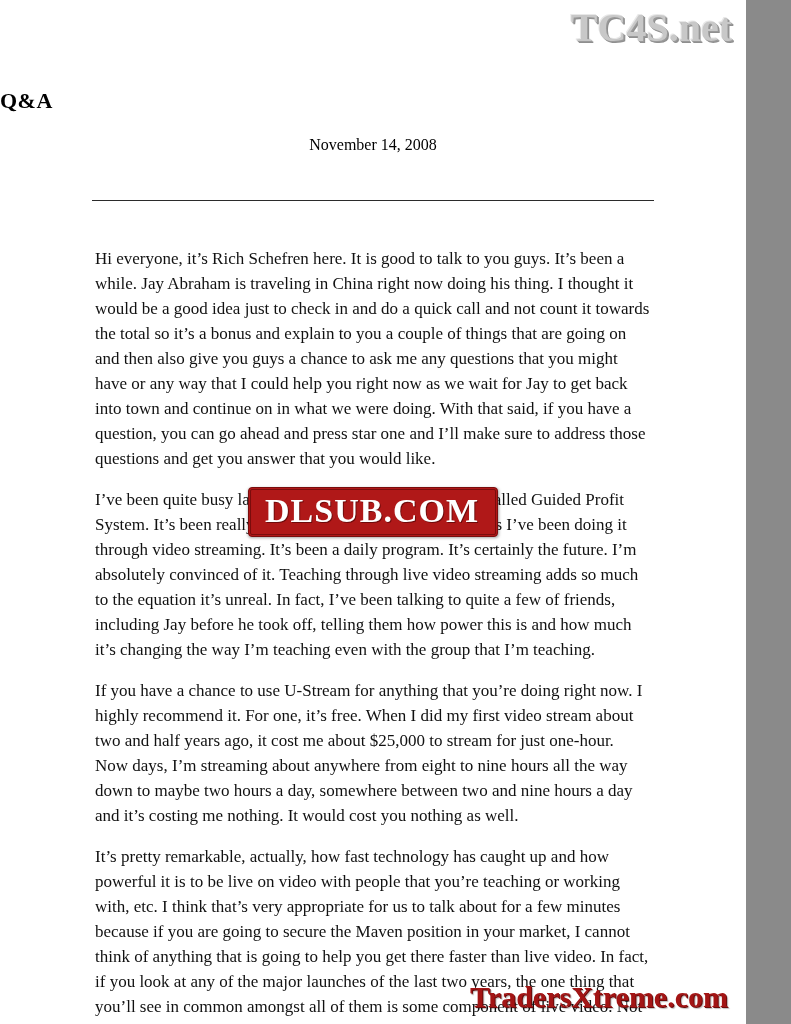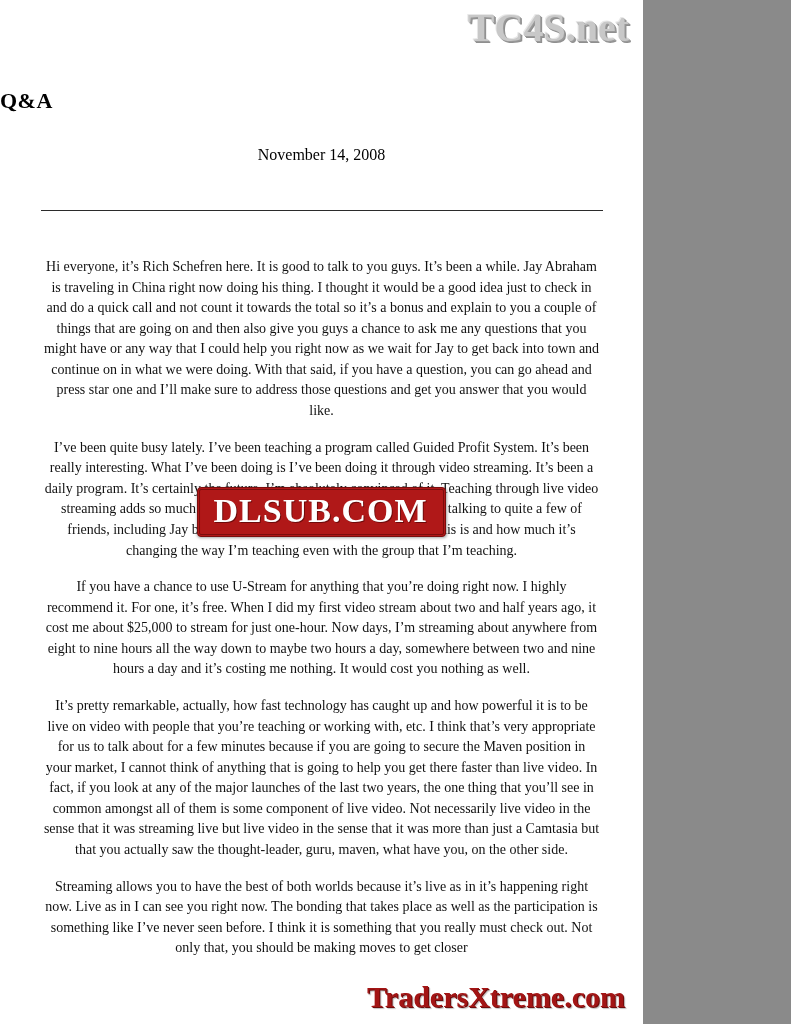--- a/index.html
+++ b/index.html
@@ -5,21 +5,21 @@
   html, body {
     margin: 0;
     padding: 0;
     background: #8a8a8a;
   }
   body {
     font-family: "Liberation Serif", serif;
   }
   .page {
     position: relative;
-    width: 643px;
+    width: 746px;
     height: 1024px;
     background: #ffffff;
     overflow: hidden;
     box-sizing: border-box;
   }
   .watermark-top {
     position: absolute;
     top: 4px;
     right: 14px;
     font-family: "Liberation Serif", serif;
@@ -70,40 +70,40 @@
     font-size: 22px;
     font-weight: bold;
     margin: 0;
     padding-top: 88px;
     font-family: "Liberation Serif", serif;
     letter-spacing: 0.5px;
   }
   .doc-date {
     text-align: center;
     font-size: 16px;
-    margin: 10px;
+    margin: 0;
     padding-top: 22px;
     font-family: "Liberation Serif", serif;
   }
   .rule {
     width: 562px;
     margin: 46px auto 0 auto;
     border: none;
     border-top: 1px solid #2b2b2b;
     height: 0;
   }
   .body-area {
     width: 556px;
     margin: 0 auto;
     padding-top: 46px;
   }
   .para {
-    font-size: 14px;
+    font-size: 17px;
     line-height: 1.47;
-    text-align: center;
+    text-align: left;
     margin: 0 0 16px 0;
     color: #111111;
     font-family: "Liberation Serif", serif;
   }
   .para:last-child { margin-bottom: 0; }
 </style>
 </head>
 <body>
 
 <div class="page">

